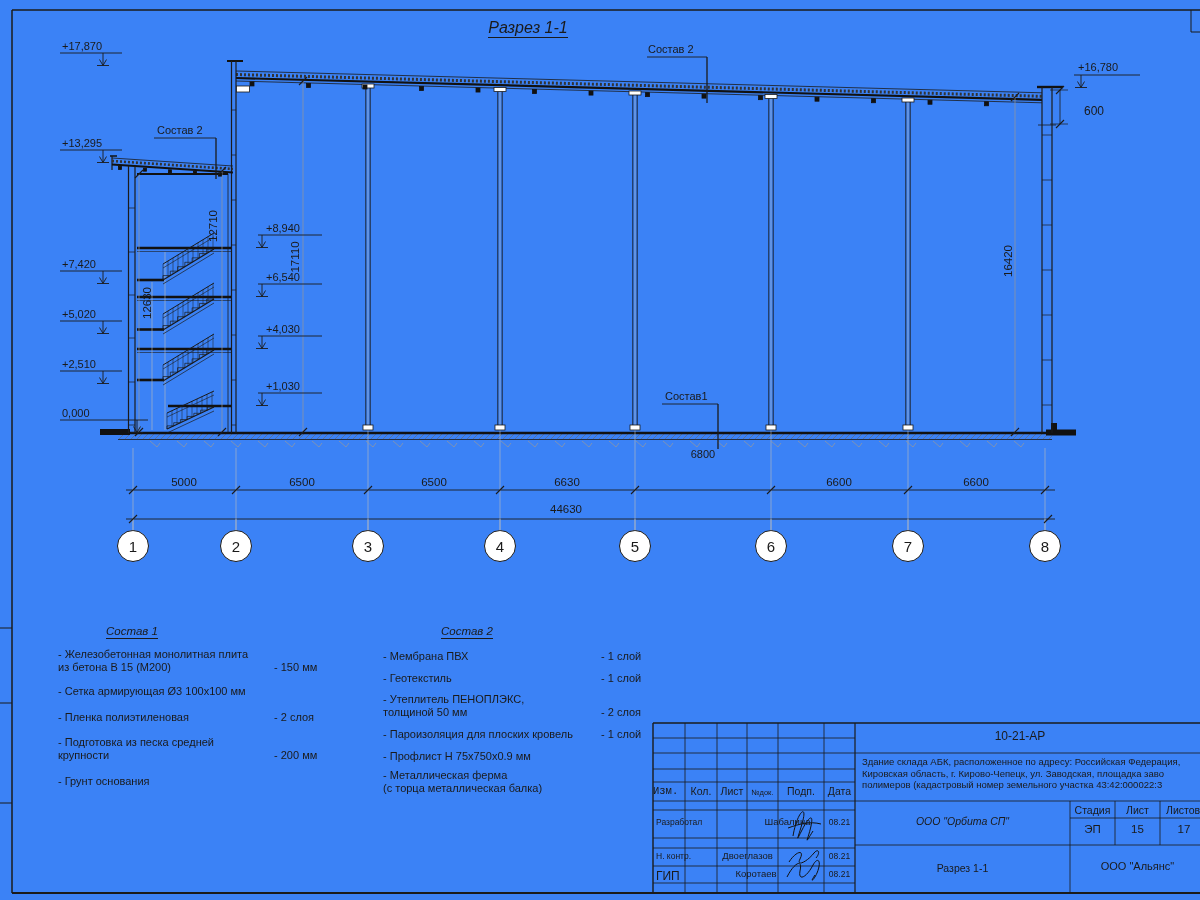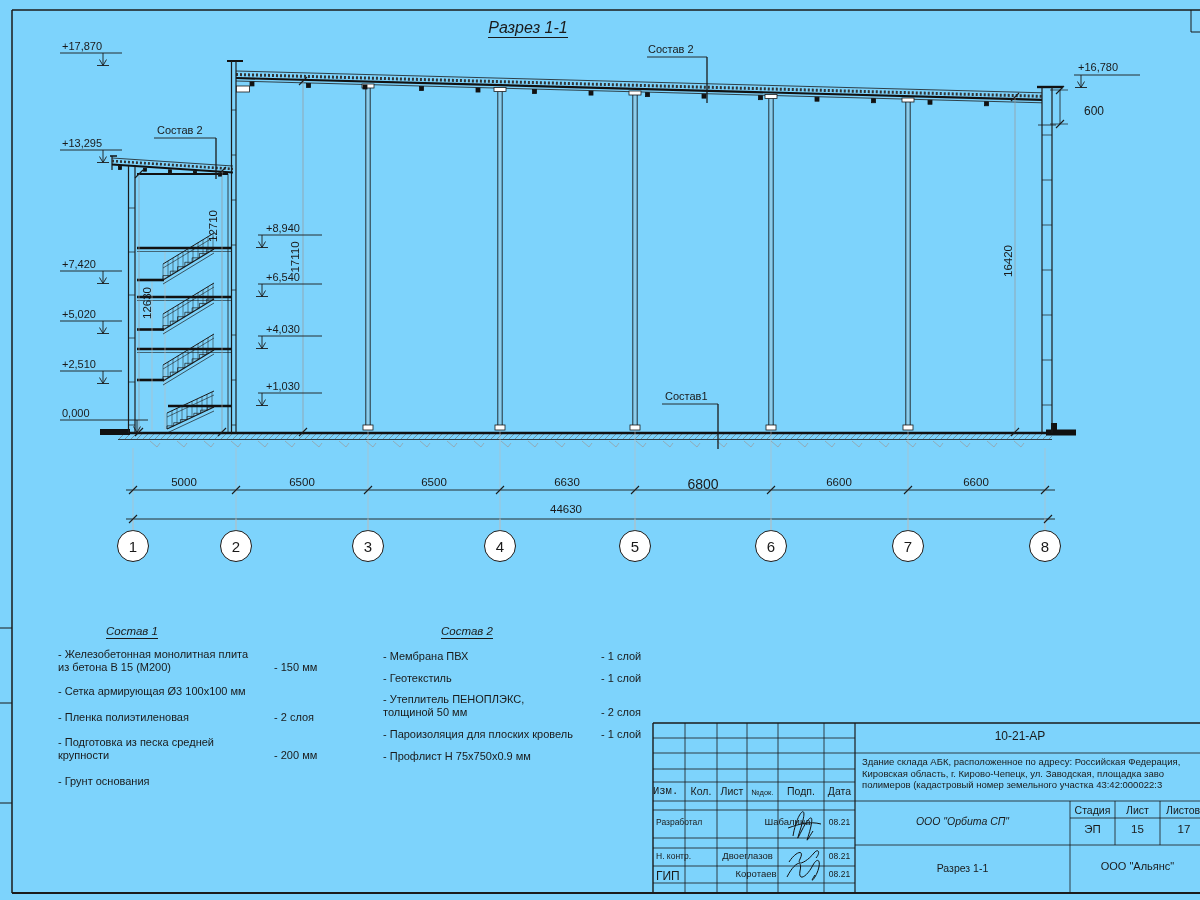--- a/index.html
+++ b/index.html
@@ -1,16 +1,16 @@
 <!DOCTYPE html>
 <html><head>
 <meta charset="utf-8">
 <style>
   html,body{margin:0;padding:0;background:#fff;}
-  .sheet{position:relative;width:1200px;height:900px;background:#7dd3fc;overflow:hidden;
+  .sheet{position:relative;width:1200px;height:900px;background:#3b82f6;overflow:hidden;
          font-family:"Liberation Sans",sans-serif;color:#1a1a1a;}
   svg{position:absolute;left:0;top:0;}
   .lbl{position:absolute;font-size:11px;white-space:nowrap;color:#1a1a1a;}
   .ctr{text-align:center;}
   .rot{transform:rotate(-90deg);transform-origin:center;}
   .it{font-style:italic;}
   .ul{border-bottom:1.2px solid #1a1a1a;padding-bottom:1px;}
   .pre{white-space:pre-line;}
   .sost{position:absolute;font-size:11px;line-height:12.5px;}
   .sost .item{position:absolute;}
@@ -436,21 +436,21 @@
 
 <div class="lbl rot ctr" style="left:183px;top:220px;width:60px;font-size:11.5px;">12710</div>
 <div class="lbl rot ctr" style="left:265px;top:251px;width:60px;font-size:11.5px;">17110</div>
 <div class="lbl rot ctr" style="left:117px;top:297px;width:60px;font-size:11.5px;">12630</div>
 <div class="lbl rot ctr" style="left:978px;top:255px;width:60px;font-size:11.5px;">16420</div>
 
 <div class="lbl ctr" style="left:154px;top:476px;width:60px;font-size:11.5px;">5000</div>
 <div class="lbl ctr" style="left:272px;top:476px;width:60px;font-size:11.5px;">6500</div>
 <div class="lbl ctr" style="left:404px;top:476px;width:60px;font-size:11.5px;">6500</div>
 <div class="lbl ctr" style="left:537px;top:476px;width:60px;font-size:11.5px;">6630</div>
-<div class="lbl ctr" style="left:673px;top:476px;width:60px;font-size:14px;">6800</div>
+<div class="lbl ctr" style="left:673px;top:448px;width:60px;font-size:11px;">6800</div>
 <div class="lbl ctr" style="left:809px;top:476px;width:60px;font-size:11.5px;">6600</div>
 <div class="lbl ctr" style="left:946px;top:476px;width:60px;font-size:11.5px;">6600</div>
 <div class="lbl ctr" style="left:536px;top:503px;width:60px;font-size:11.5px;">44630</div>
 
 <div class="lbl ctr" style="left:118px;top:538px;width:30px;font-size:15px;">1</div>
 <div class="lbl ctr" style="left:221px;top:538px;width:30px;font-size:15px;">2</div>
 <div class="lbl ctr" style="left:353px;top:538px;width:30px;font-size:15px;">3</div>
 <div class="lbl ctr" style="left:485px;top:538px;width:30px;font-size:15px;">4</div>
 <div class="lbl ctr" style="left:620px;top:538px;width:30px;font-size:15px;">5</div>
 <div class="lbl ctr" style="left:756px;top:538px;width:30px;font-size:15px;">6</div>
@@ -495,20 +495,24 @@
     <span class="pre">- Утеплитель ПЕНОПЛЭКС,
 толщиной 50 мм</span>
     <span class="val" style="left:218px;">- 2 слоя</span>
   </div>
   <div class="item" style="left:0;top:106px;width:290px;">
     <span class="pre">- Пароизоляция для плоских кровель</span>
     <span class="val" style="left:218px;">- 1 слой</span>
   </div>
   <div class="item" style="left:0;top:128px;width:290px;">
     <span class="pre">- Профлист Н 75х750х0.9 мм</span>
+  </div>
+  <div class="item" style="left:0;top:147px;width:290px;">
+    <span class="pre">- Металлическая ферма
+(с торца металлическая балка)</span>
   </div>
 </div>
 
 <div>
   <div class="lbl ctr" style="left:855px;top:729px;width:330px;font-size:12px;">10-21-АР</div>
   <div class="lbl pre" style="left:862px;top:756px;width:420px;font-size:9.5px;line-height:11.5px;white-space:pre-line;">Здание склада АБК, расположенное по адресу: Российская Федерация,
 Кировская область, г. Кирово-Чепецк, ул. Заводская, площадка заво
 полимеров (кадастровый номер земельного участка 43:42:000022:3</div>
 
   <div class="lbl ctr" style="left:653px;top:785px;width:24px;font-size:10.5px;font-family:Liberation Mono, monospace;">Изм.</div>

